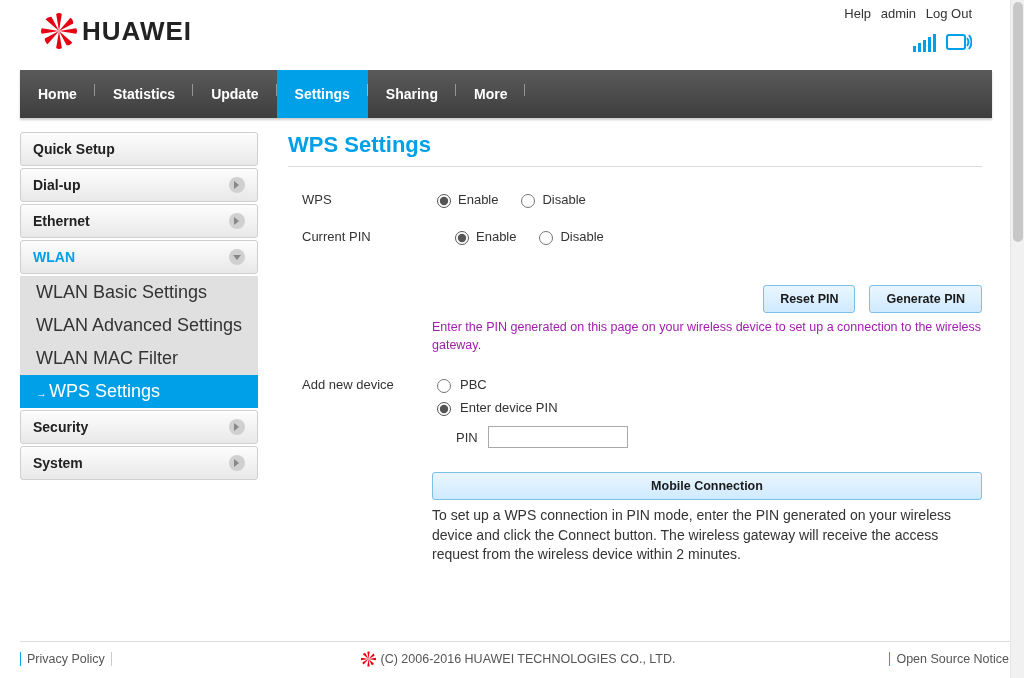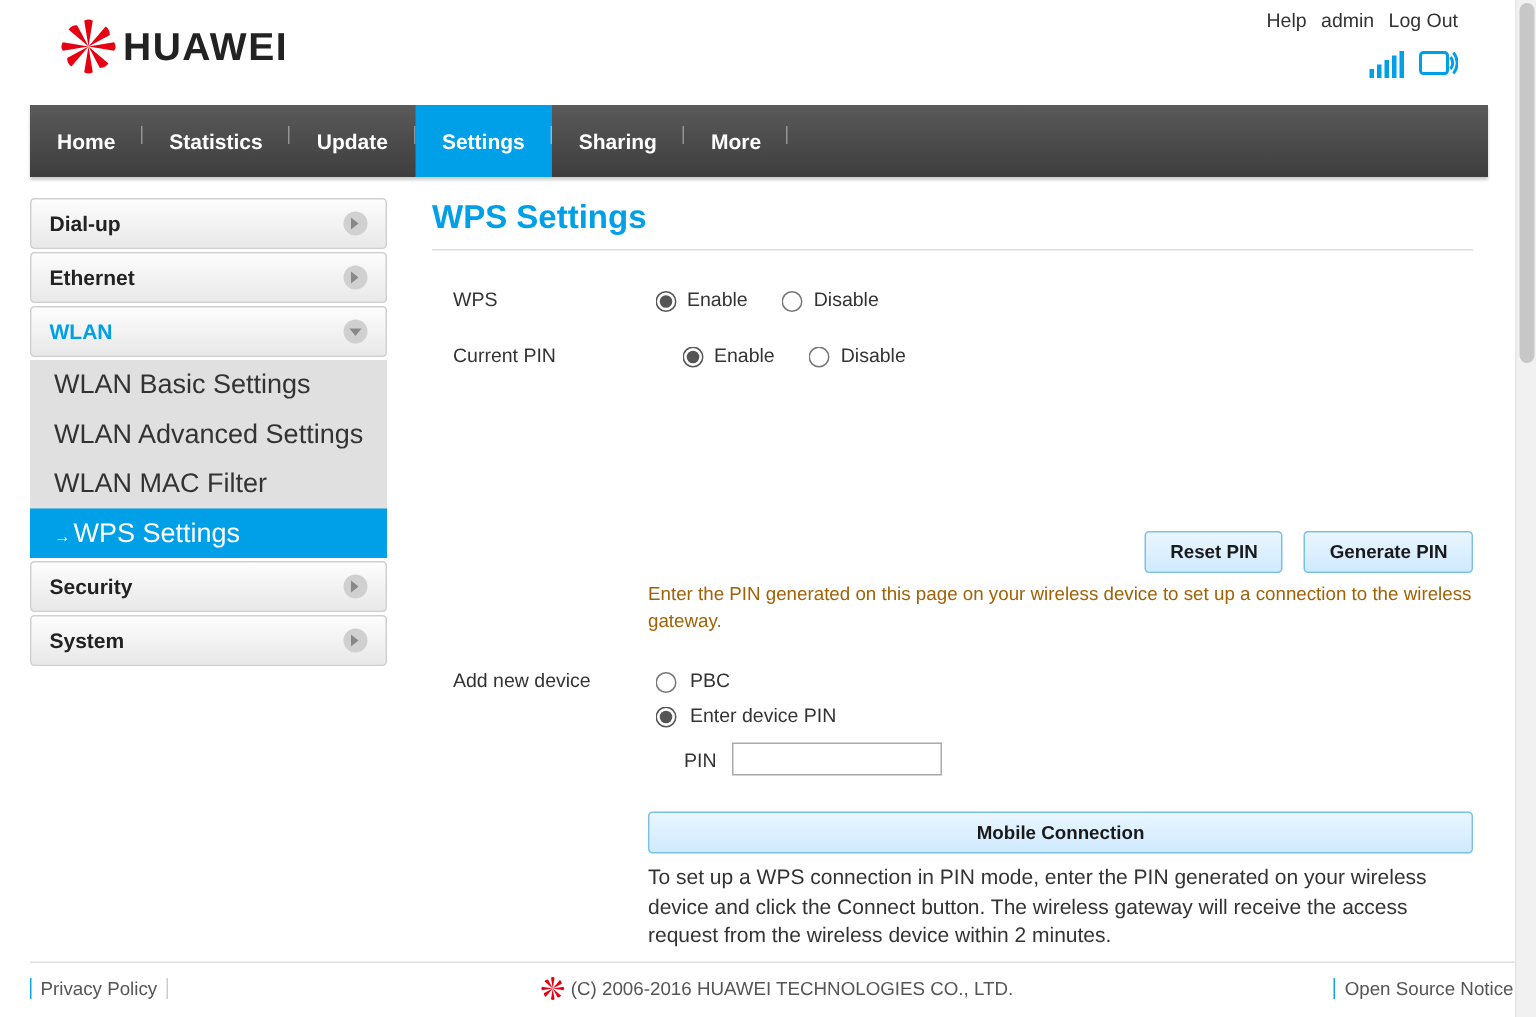--- a/index.html
+++ b/index.html
@@ -51,23 +51,23 @@
   
   
   .page-title { color:#00a0e9; font-size:22px; font-weight:bold; padding-bottom:8px; border-bottom:1px solid #ddd; margin-bottom:24px;}
   .form-area { padding-left:14px; }
   .form-row { display:flex; align-items:center; margin-bottom:20px; font-size:13px;}
   .form-label { width:130px; color:#333;}
   .radio-wrap { display:flex; align-items:center; gap:18px; }
   .radio-wrap label { display:flex; align-items:center; gap:4px; cursor:pointer;}
   input[type=radio]{ width:14px;height:14px; accent-color:#555;}
   
-  .btns-right { display:flex; gap:14px; justify-content:flex-end; margin-top:109px; margin-bottom:6px;}
+  .btns-right { display:flex; gap:14px; justify-content:flex-end; margin-top:40px; margin-bottom:6px;}
   .btn { background:linear-gradient(#eaf6ff,#cfeaff); border:1px solid #7ac0e8; color:#1a1a1a; font-weight:bold; font-size:12.5px; padding:6px 16px; border-radius:3px; cursor:pointer; min-width:90px; text-align:center;}
-  .note { font-size:12.5px; color:#a16207; padding-left:130px; line-height:1.4; margin-bottom:22px;}
+  .note { font-size:12.5px; color:#a21caf; padding-left:130px; line-height:1.4; margin-bottom:22px;}
   
   .sub-opt { padding-left:130px; margin-bottom:8px;}
   .sub-opt label{ display:flex; align-items:center; gap:6px; font-size:13px; cursor:pointer;}
   
   .pin-row { padding-left:154px; display:flex; align-items:center; gap:10px; margin-top:10px; margin-bottom:24px;}
   .pin-row input[type=text]{ width:140px; height:22px; border:1px solid #aaa; padding:2px 4px; font-size:13px;}
   
   .btn-left-wrap { padding-left:130px; margin-bottom:6px;}
   .note2 { font-size:14px; color:#333; padding-left:130px; line-height:1.4; }
 
@@ -128,20 +128,23 @@
     <div class="nav-item">Home</div>
     <div class="nav-item">Statistics</div>
     <div class="nav-item">Update</div>
     <div class="nav-item active">Settings</div>
     <div class="nav-item">Sharing</div>
     <div class="nav-item">More</div>
   </div>
 
   <div class="content-row">
     <div class="sidebar">
+      <div class="side-group">
+        <span class="label">Quick Setup</span>
+      </div>
       <div class="side-group">
         <span class="label">Dial-up</span>
         <span class="chev"></span>
       </div>
       <div class="side-group">
         <span class="label">Ethernet</span>
         <span class="chev"></span>
       </div>
       <div class="side-group open active-sec">
         <span class="label">WLAN</span>

